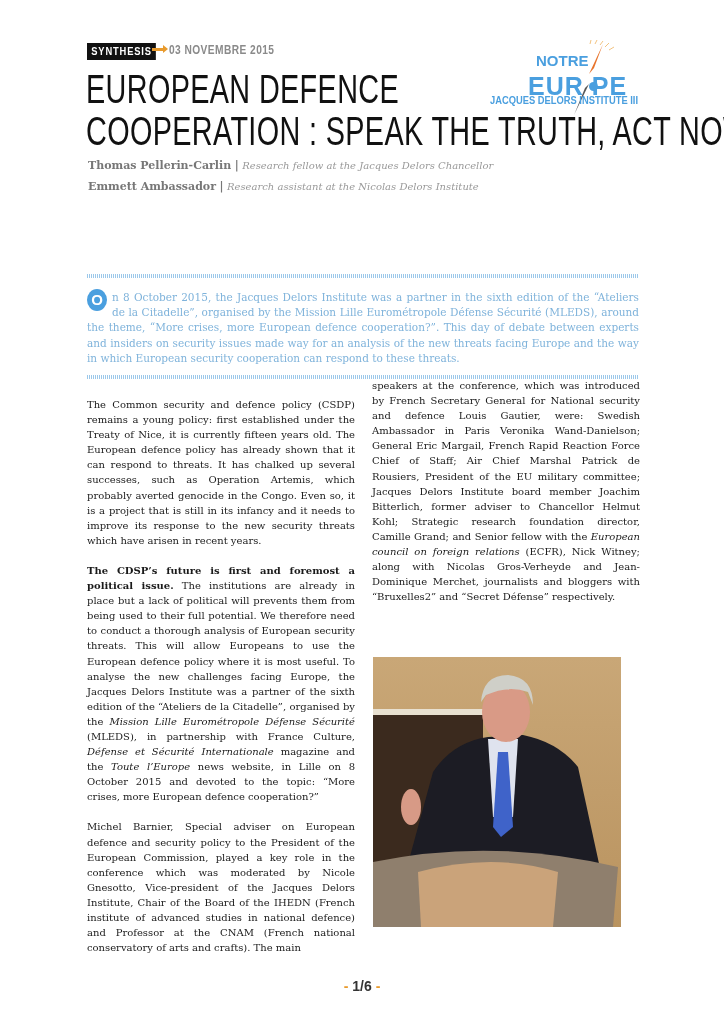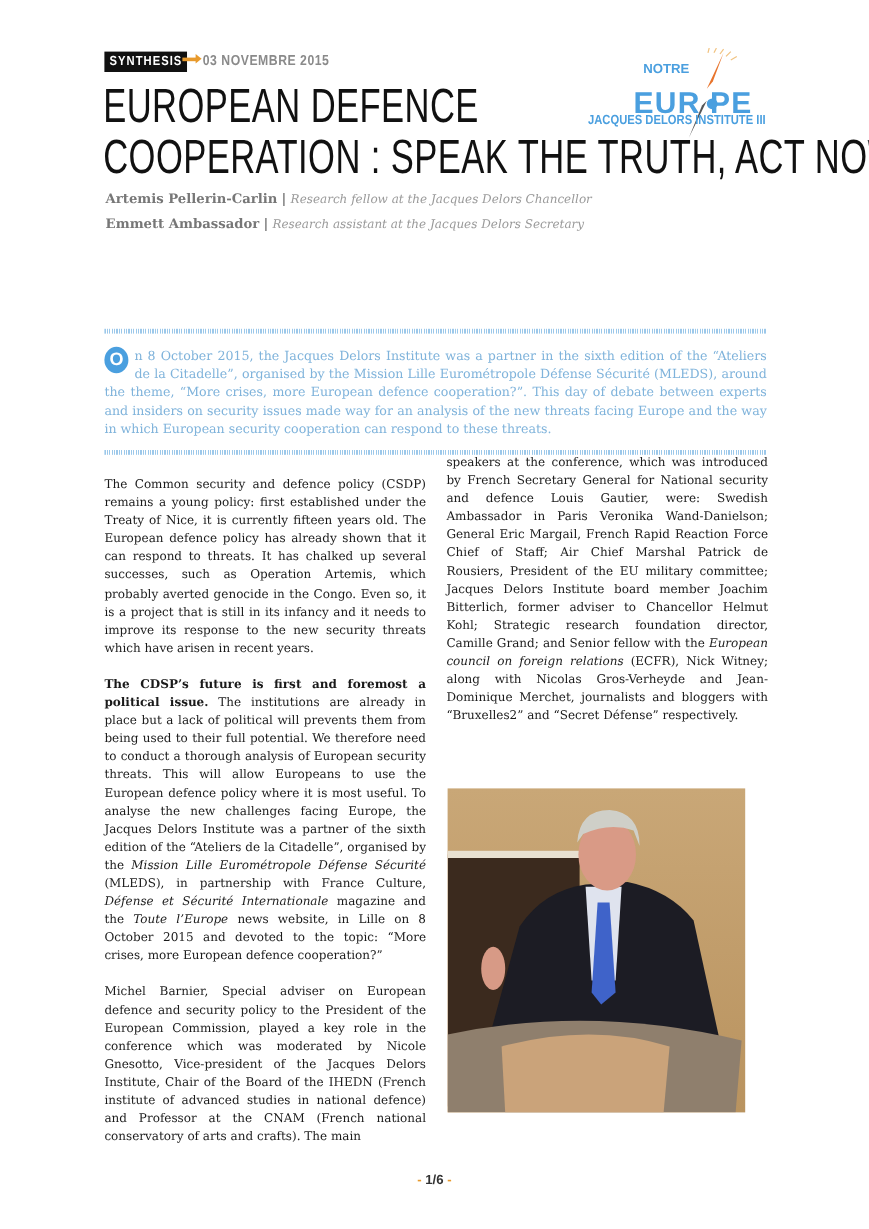--- a/index.html
+++ b/index.html
@@ -7,30 +7,30 @@
   .abs { position:absolute; }
   .tag { left:87px; top:43px; background:#111; color:#fff; font-family:"Liberation Sans", sans-serif; font-weight:bold; font-size:11px; letter-spacing:1px; padding:2px 5px; line-height:13px; transform:scaleX(0.85); transform-origin:left; }
   .tag-arrow { left:152px; top:48px; width:12px; height:3px; background:#e89a2c; }
   .tag-arrow:after { content:""; position:absolute; right:-4px; top:-3px; border-left:5px solid #e89a2c; border-top:4.5px solid transparent; border-bottom:4.5px solid transparent; }
   .date { left:169px; top:43px; color:#8a8a8a; font-family:"Liberation Sans", sans-serif; font-weight:bold; font-size:12px; letter-spacing:0.5px; transform:scaleX(0.85); transform-origin:left; white-space:nowrap; }
   .title { left:86px; top:68px; font-family:"Liberation Sans", sans-serif; font-size:40px; line-height:42px; color:#111; transform:scaleX(0.72); transform-origin:left top; white-space:nowrap; letter-spacing:0.5px; }
   .author { left:88px; font-size:11px; color:#888; white-space:nowrap; }
   .author .name { font-weight:bold; color:#777; }
   .author .role { font-style:italic; font-size:10px; color:#999; }
   .logo { left:490px; top:40px; width:170px; height:75px; }
-  .logo .n1 { position:absolute; left:46px; top:12px; font-family:"Liberation Sans", sans-serif; font-weight:bold; color:#4a9fdf; font-size:11px; }
+  .logo .n1 { position:absolute; left:46px; top:12px; font-family:"Liberation Sans", sans-serif; font-weight:bold; color:#4a9fdf; font-size:15px; }
   .logo .n2 { position:absolute; left:38px; top:32px; font-family:"Liberation Sans", sans-serif; font-weight:bold; color:#4a9fdf; font-size:25px; letter-spacing:1px; }
   .logo .n3 { position:absolute; left:0px; top:54px; font-family:"Liberation Sans", sans-serif; font-weight:bold; color:#4a9fdf; font-size:11px; transform:scaleX(0.85); transform-origin:left; white-space:nowrap; }
   .dotrule { left:87px; width:552px; height:4px; background:repeating-linear-gradient(90deg,#9cc8ea 0 1px,#fff 1px 2px); }
   .intro { left:87px; top:290px; width:552px; color:#7fb3db; font-size:10.5px; line-height:15.2px; text-align:justify; }
   .dropcap { float:left; width:20px; height:22px; border-radius:50%; background:#4a9fdf; color:#fff; font-family:"Liberation Sans", sans-serif; font-weight:bold; font-size:15px; text-align:center; line-height:22px; margin:-1px 5px 0 0; }
   .col { width:268px; font-size:10px; line-height:15.1px; text-align:justify; color:#1a1a1a; }
   .col p { margin:0 0 15px 0; }
   .photo { left:373px; top:657px; width:248px; height:270px; background:linear-gradient(180deg,#c9a777 0%,#b9935f 100%); overflow:hidden; }
-  .footer { left:340px; top:978px; width:44px; text-align:center; font-family:"Liberation Sans", sans-serif; font-weight:bold; font-size:11px; color:#333; }
+  .footer { left:340px; top:978px; width:44px; text-align:center; font-family:"Liberation Sans", sans-serif; font-weight:bold; font-size:14px; color:#333; }
   .footer .dash { color:#e89a2c; }
 </style>
 </head>
 <body>
 
 <div class="abs tag">SYNTHESIS</div>
 <div class="abs tag-arrow"></div>
 <div class="abs date">03 NOVEMBRE 2015</div>
 
 <div class="abs title">
@@ -52,28 +52,28 @@
   </svg>
   <div class="n1">NOTRE</div>
   <div class="n2">
     <span style="white-space:pre">EUR PE</span>
     <span style="position:absolute;left:61px;top:10px;width:9px;height:9px;border-radius:50%;background:#4a9fdf;"></span>
   </div>
   <div class="n3">JACQUES DELORS INSTITUTE III</div>
 </div>
 
 <div class="abs author" style="top:159px">
-  <span class="name">Artemis Pellerin-Carlin</span>
+  <span class="name">Thomas Pellerin-Carlin</span>
   <span class="name">|</span>
   <span class="role">Research fellow at the Jacques Delors Chancellor</span>
 </div>
 <div class="abs author" style="top:180px">
   <span class="name">Emmett Ambassador</span>
   <span class="name">|</span>
-  <span class="role">Research assistant at the Jacques Delors Secretary</span>
+  <span class="role">Research assistant at the Nicolas Delors Institute</span>
 </div>
 
 <div class="abs dotrule" style="top:274px"></div>
 <div class="abs intro">
   <span class="dropcap">O</span><span>n 8 October 2015, the Jacques Delors Institute was a partner in the sixth edition of the “Ateliers de la Citadelle”, organised by the Mission Lille Eurométropole Défense Sécurité (MLEDS), around the theme, “More crises, more European defence cooperation?”. This day of debate between experts and insiders on security issues made way for an analysis of the new threats facing Europe and the way in which European security cooperation can respond to these threats.</span>
 </div>
 <div class="abs dotrule" style="top:375px"></div>
 
 <div class="abs col" style="left:87px; top:397px">
   <p>The Common security and defence policy (CSDP) remains a young policy: first established under the Treaty of Nice, it is currently fifteen years old. The European defence policy has already shown that it can respond to threats. It has chalked up several successes, such as Operation Artemis, which probably averted genocide in the Congo. Even so, it is a project that is still in its infancy and it needs to improve its response to the new security threats which have arisen in recent years.</p>

